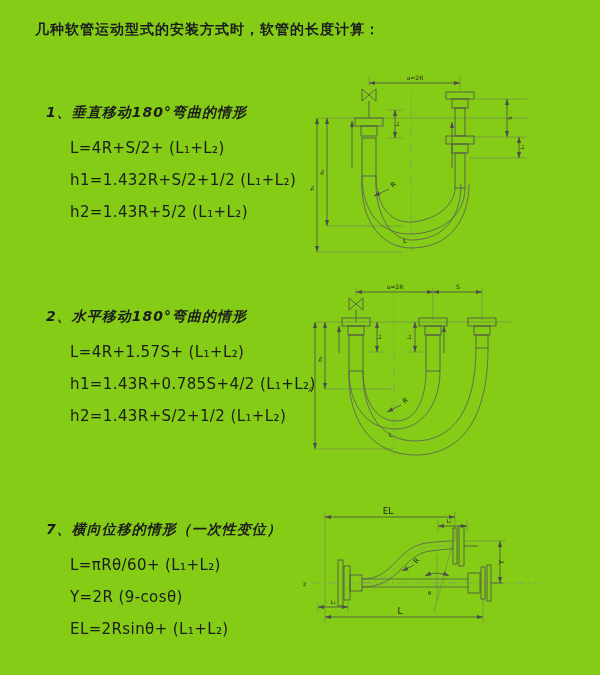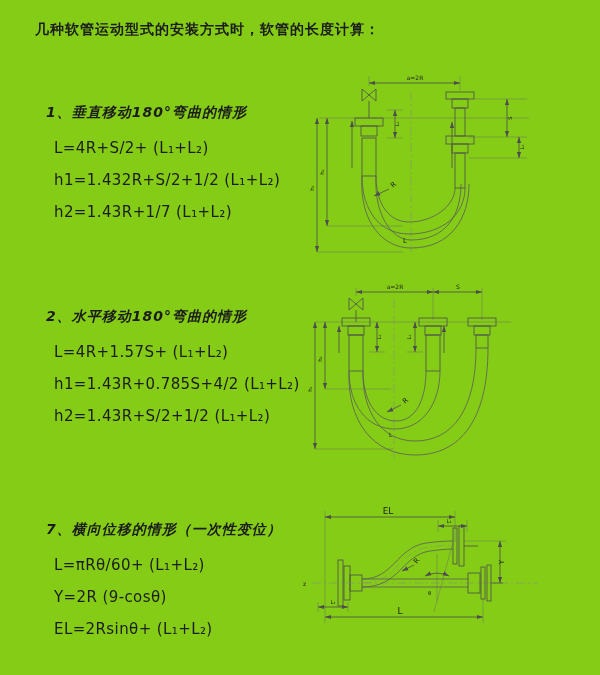--- a/index.html
+++ b/index.html
@@ -8,21 +8,21 @@
     font-family:"DejaVu Sans","Liberation Sans",sans-serif;color:#1c1c1c;
   }
   .title{
     position:absolute;left:35px;top:21px;font-size:14px;font-weight:700;letter-spacing:1px;
   }
   .sec{position:absolute;left:46px;}
   #sec1{top:104px}
   #sec2{top:308px}
   #sec3{top:521px}
   .heading{font-size:14px;font-weight:700;letter-spacing:1px;margin:0 0 10px 0;font-style:italic;}
-  .formula{font-size:15px;font-weight:400;margin-left:8px;height:32px;line-height:32px;letter-spacing:.4px;}
+  .formula{font-size:15px;font-weight:400;margin-left:24px;height:32px;line-height:32px;letter-spacing:.4px;}
   .dg{position:absolute;}
   #dg1{left:303px;top:68px;}
   #dg2{left:303px;top:281px;}
   #dg3{left:298px;top:502px;}
   svg{display:block}
   svg .ln{stroke:#4d4d4d;stroke-width:.8;fill:none;}
   svg .thin{stroke:#6b6b6b;stroke-width:.45;fill:none;}
   svg .hose{stroke:#5a5a5a;stroke-width:.8;fill:none;}
   svg .cl{stroke:#8a8a8a;stroke-width:.5;fill:none;stroke-dasharray:9 3 2 3;}
   svg text{fill:#1f1f1f;font-family:"DejaVu Sans","Liberation Sans",sans-serif;font-size:6px;}
@@ -34,21 +34,21 @@
 <body>
 
 <div class="page">
 
   <div class="title">几种软管运动型式的安装方式时，软管的长度计算：</div>
 
   <div class="sec" id="sec1">
     <div class="heading">1、垂直移动180°弯曲的情形</div>
     <div class="formula">L=4R+S/2+ (L₁+L₂)</div>
     <div class="formula">h1=1.432R+S/2+1/2 (L₁+L₂)</div>
-    <div class="formula">h2=1.43R+1/7 (L₁+L₂)</div>
+    <div class="formula">h2=1.43R+5/2 (L₁+L₂)</div>
   </div>
 
   <div class="sec" id="sec2">
     <div class="heading">2、水平移动180°弯曲的情形</div>
     <div class="formula">L=4R+1.57S+ (L₁+L₂)</div>
     <div class="formula">h1=1.43R+0.785S+4/2 (L₁+L₂)</div>
     <div class="formula">h2=1.43R+S/2+1/2 (L₁+L₂)</div>
   </div>
 
   <div class="sec" id="sec3">

